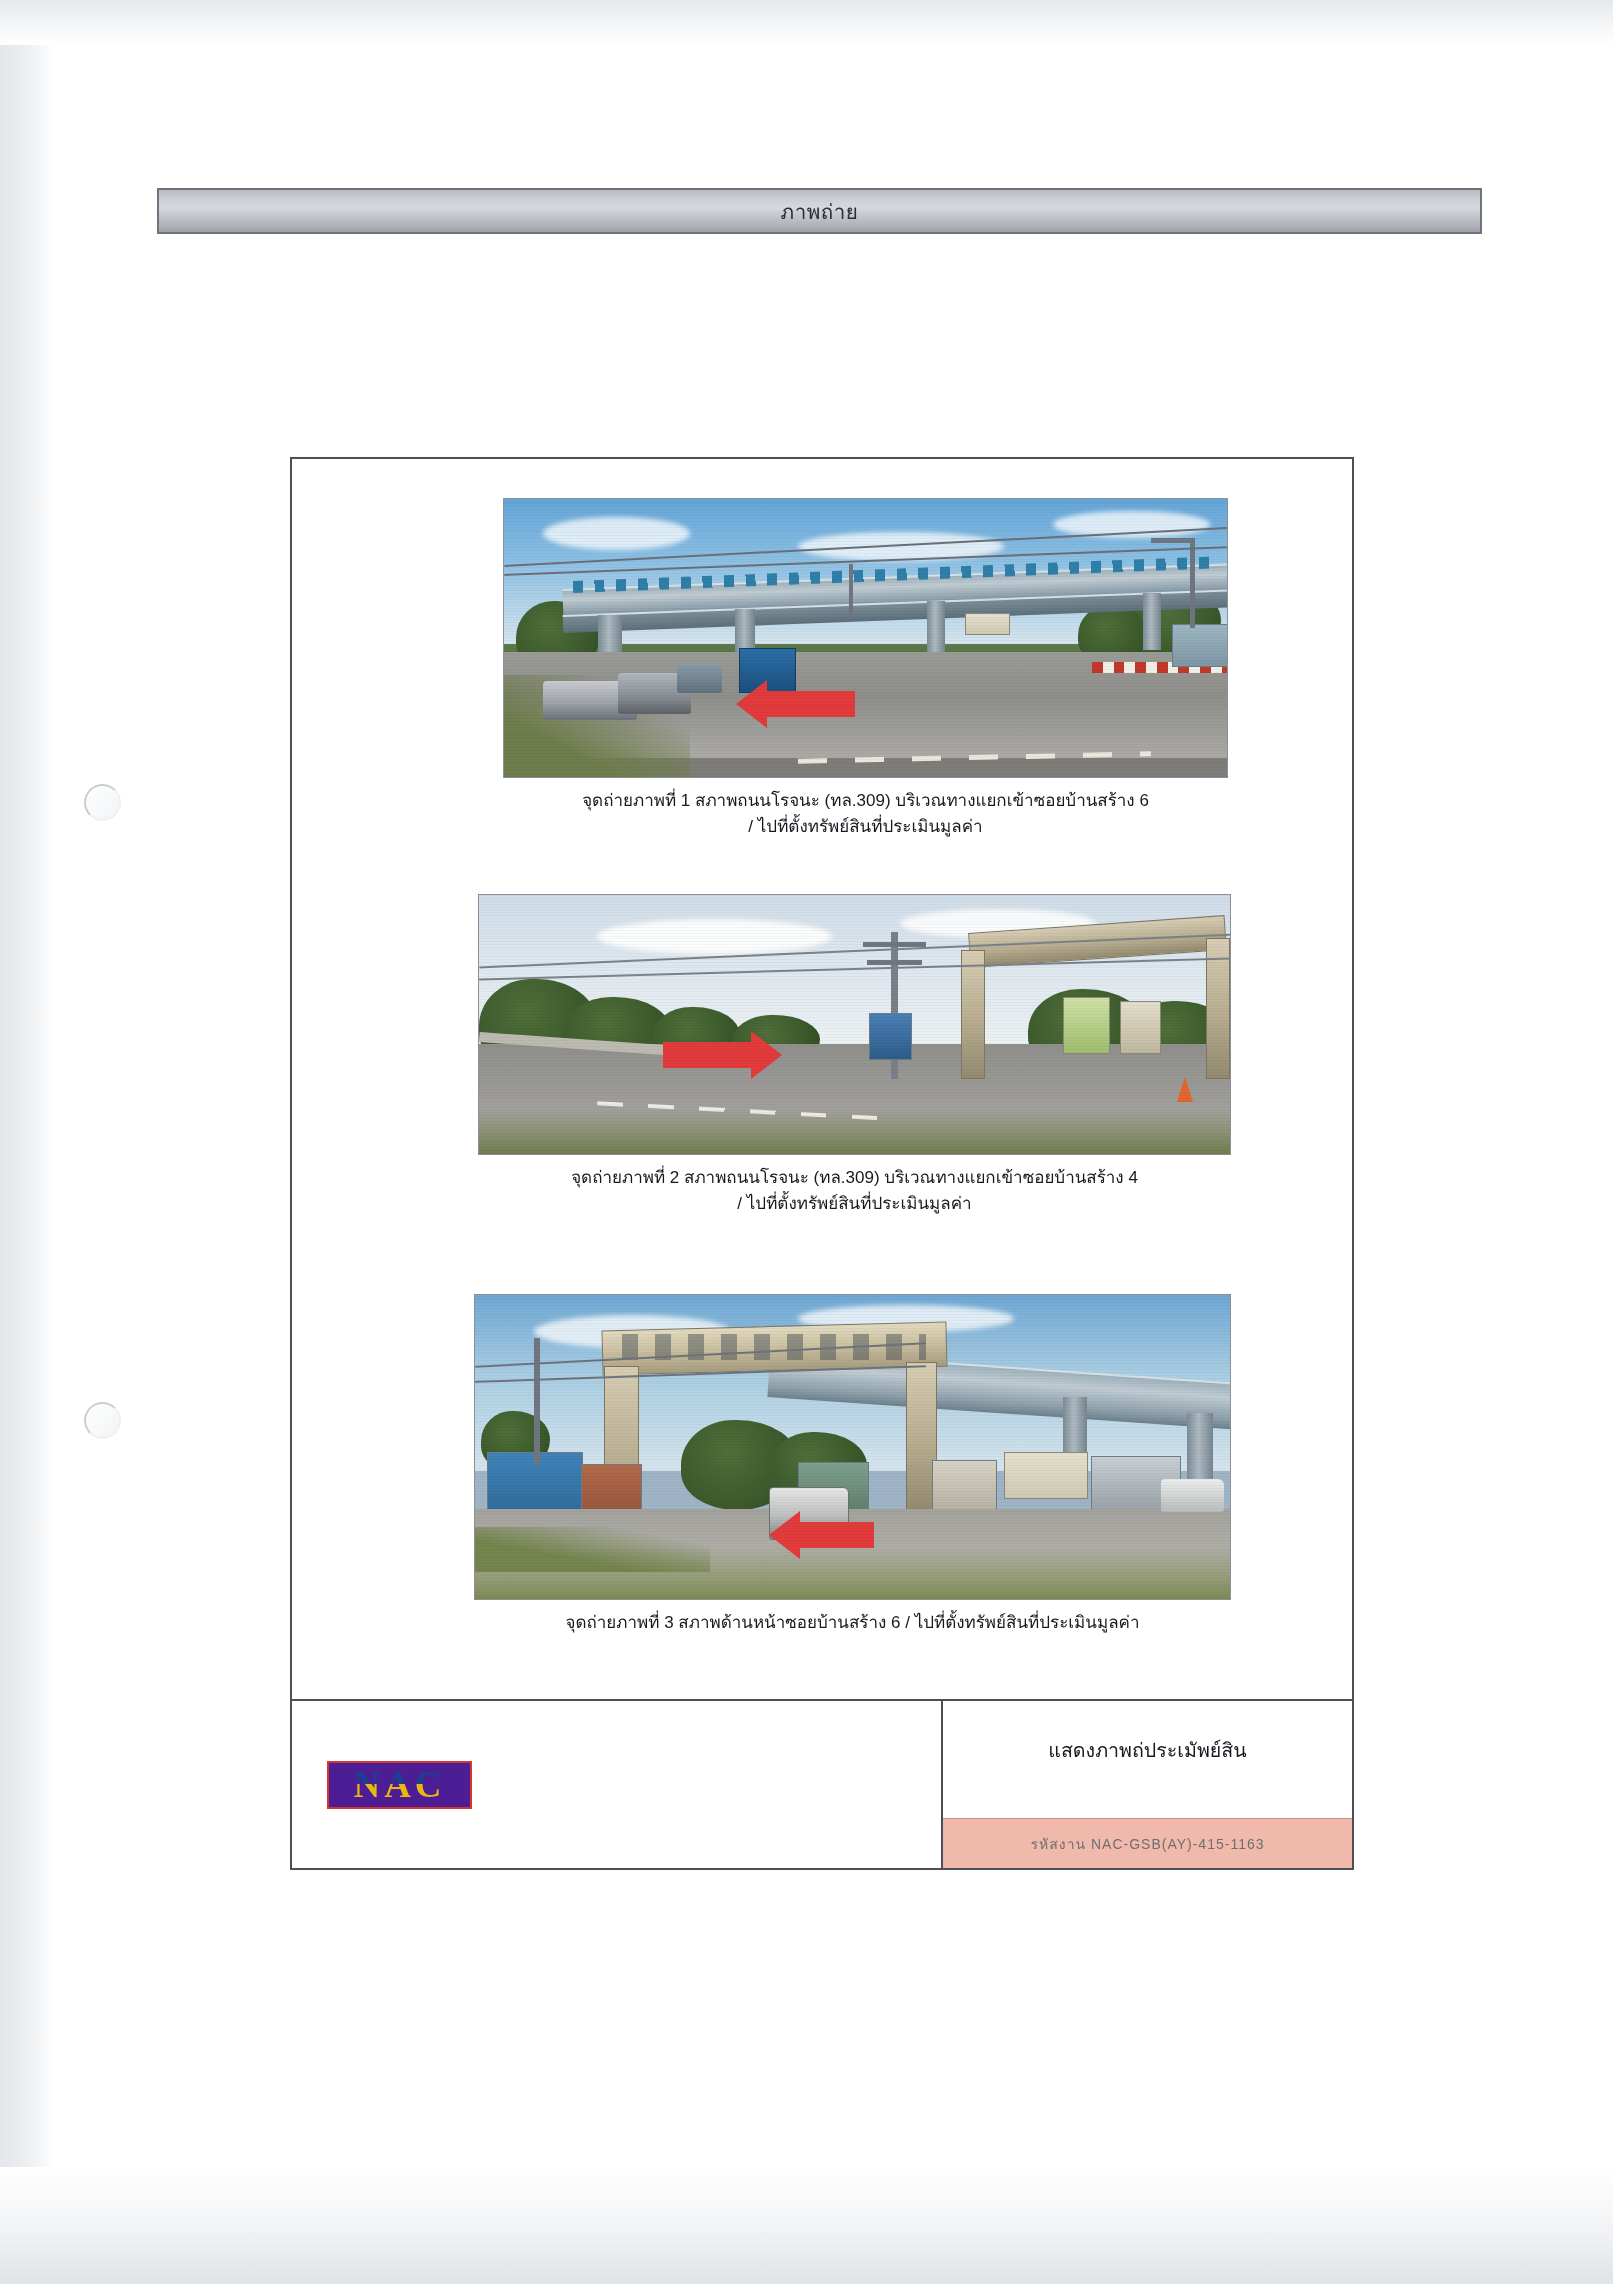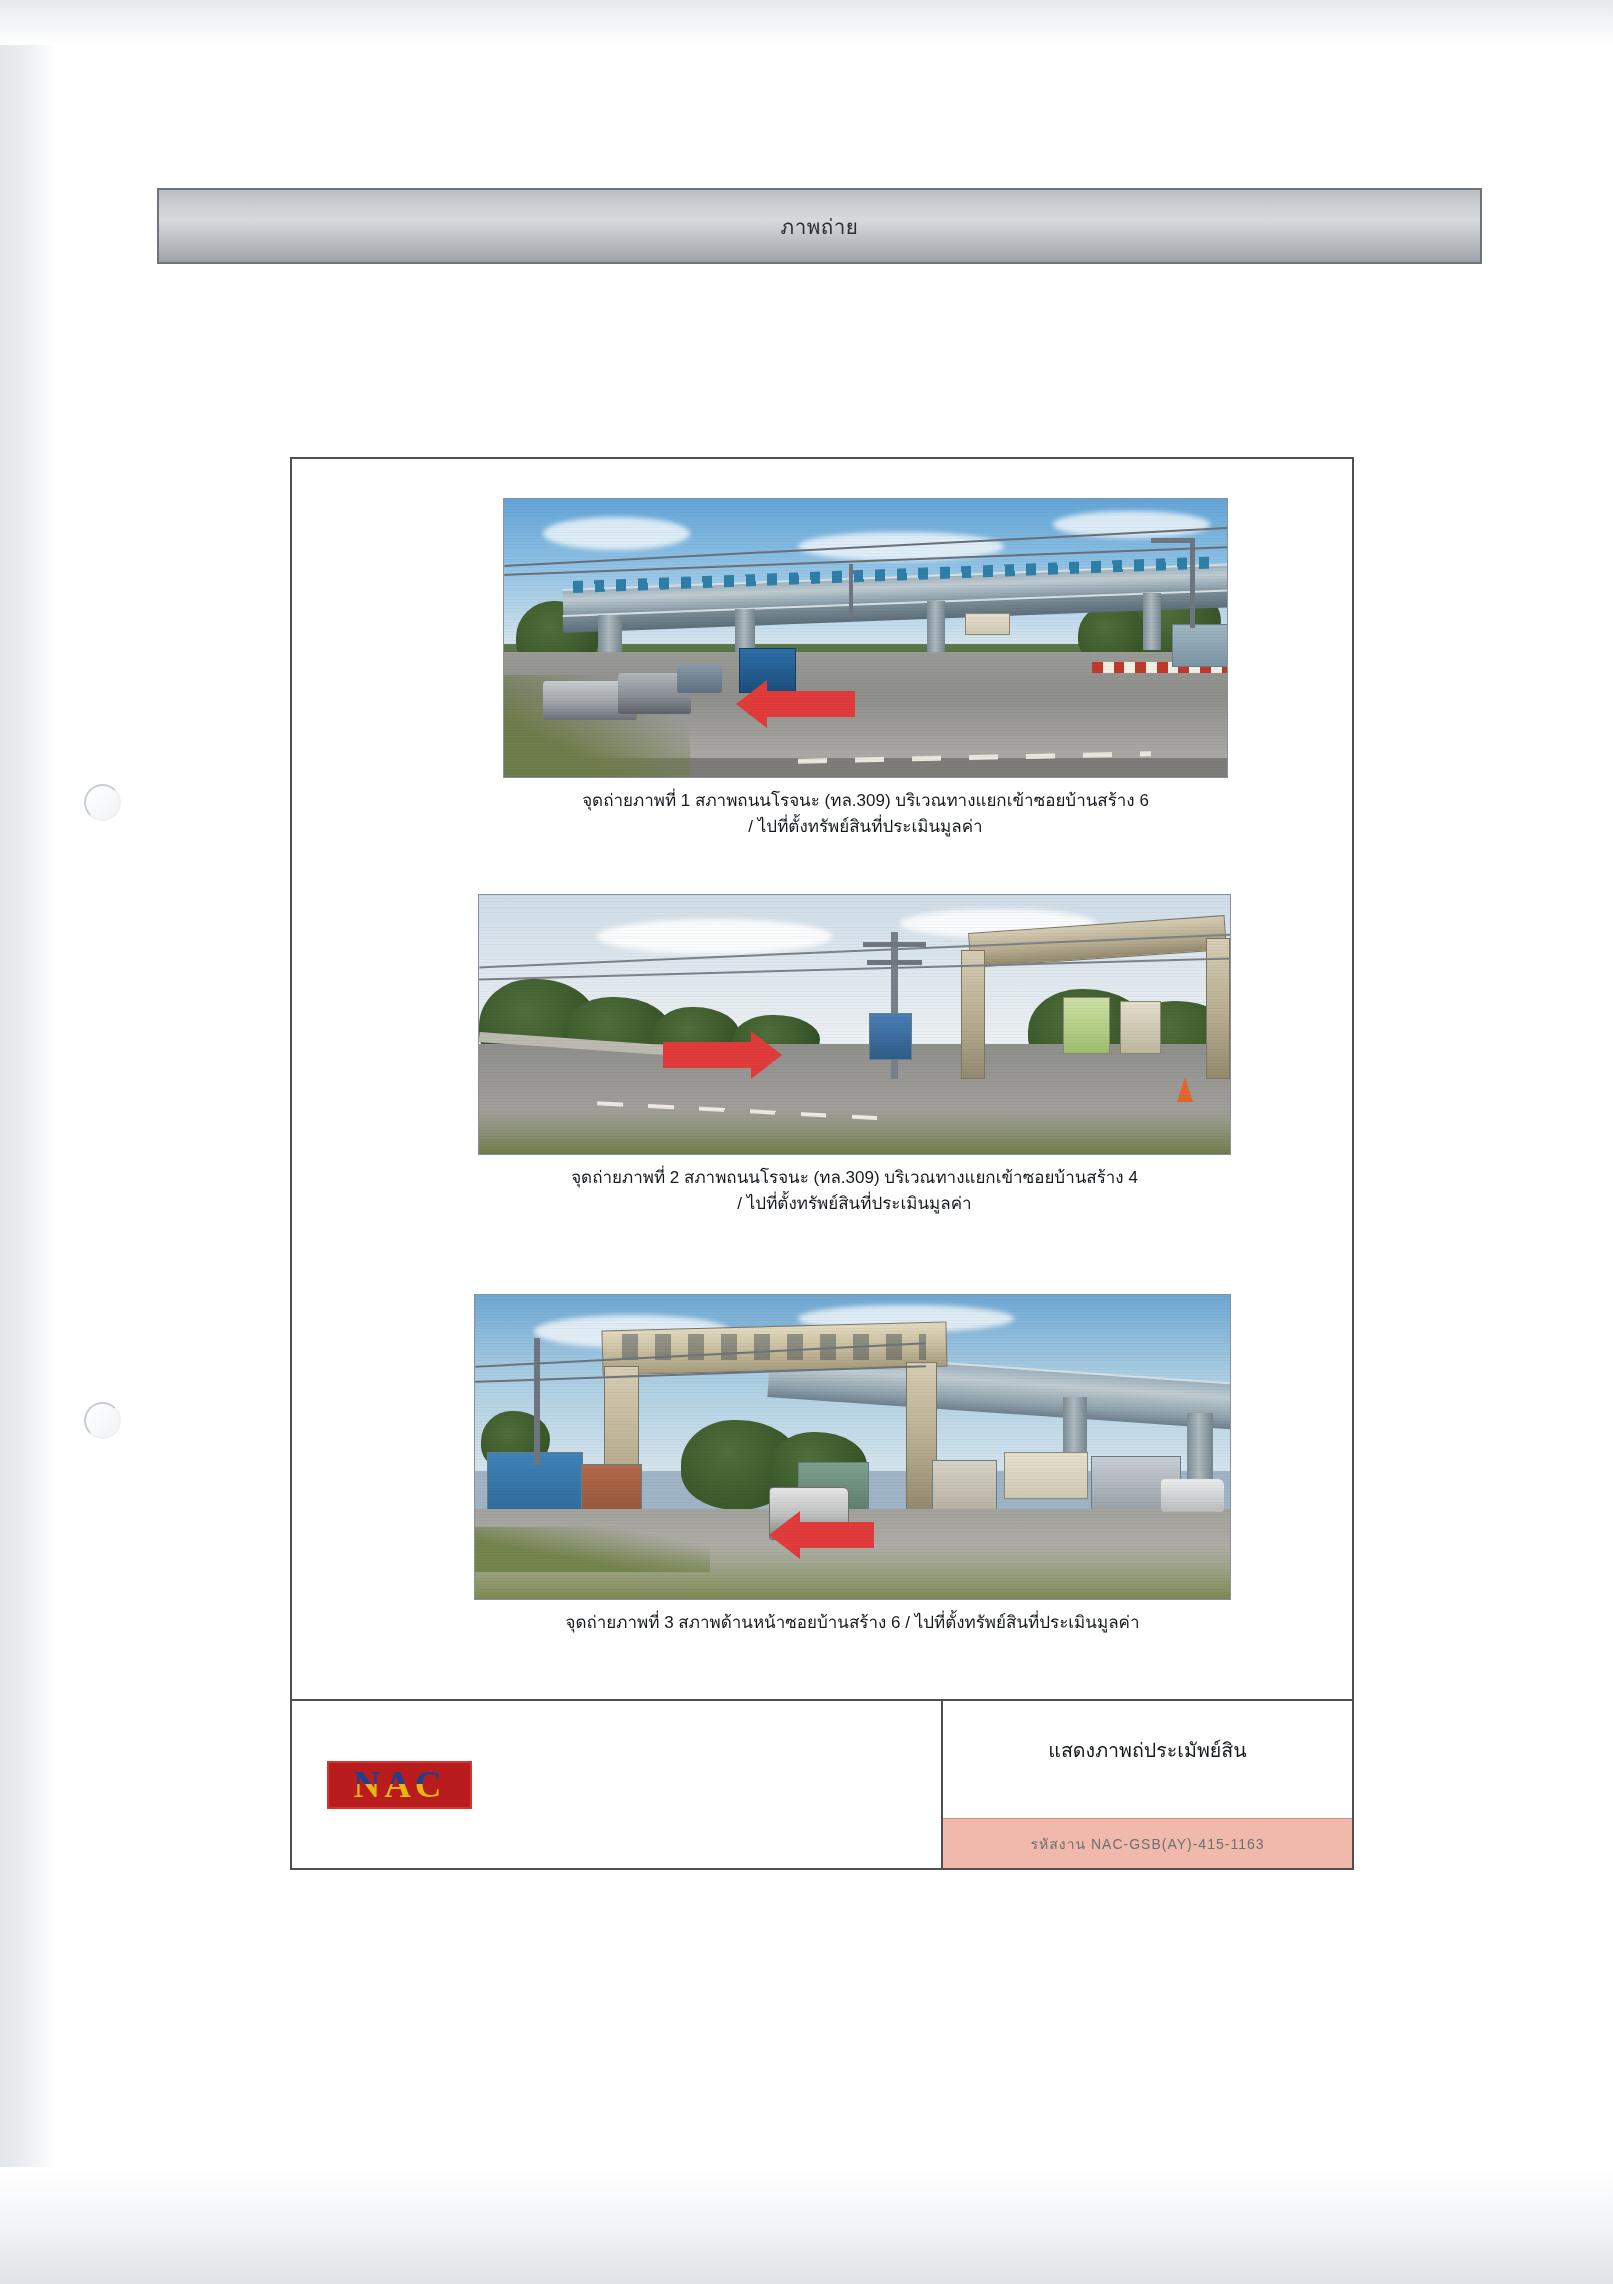--- a/index.html
+++ b/index.html
@@ -60,21 +60,21 @@
   }
   .punch-hole.h1 { left: 84px; top: 784px; }
   .punch-hole.h2 { left: 84px; top: 1402px; }
 
   
   .header-bar {
     position: absolute;
     left: 157px;
     top: 188px;
     width: 1325px;
-    height: 76px;
+    height: 46px;
     border: 2px solid #6f737a;
     background: linear-gradient(to bottom,
         #b9bdc2 0%, #c9cdd2 18%, #d6dadd 42%,
         #c3c7cc 62%, #aeb2b8 85%, #9ea2a8 100%);
     box-sizing: border-box;
   }
   .header-bar .header-title {
     position: absolute;
     left: 0; right: 0;
     top: 50%;
@@ -225,21 +225,21 @@
     border-right: 2px solid #4c5056;
     box-sizing: border-box;
     display: flex;
     align-items: center;
     padding-left: 35px;
   }
   .nac-logo {
     width: 145px;
     height: 48px;
     border: 2.9px solid #d4362e;
-    background: #b91c1c;
+    background: #4c1d95;
     display: flex;
     align-items: center;
     justify-content: center;
     box-sizing: border-box;
     margin-right: 17.6px;
     flex: none;
   }
   .nac-logo-text {
     font-family: "Liberation Serif", serif;
     font-weight: bold;

